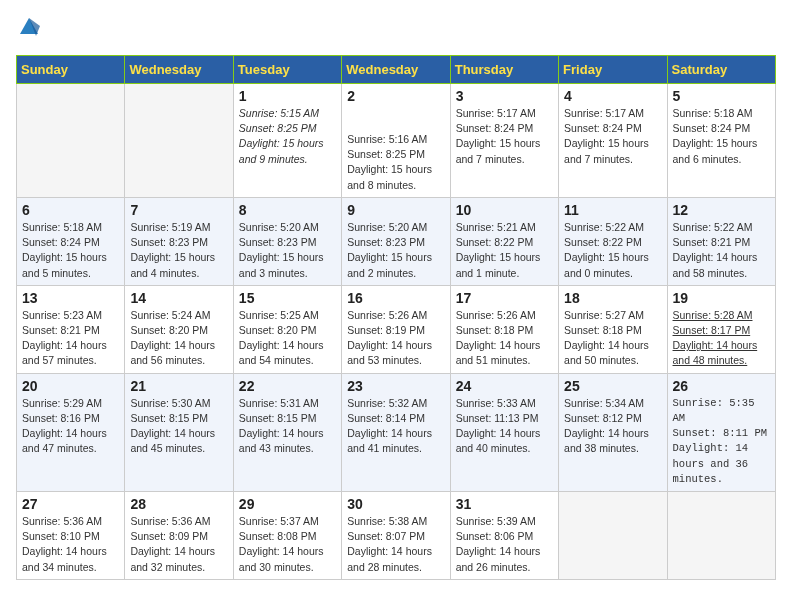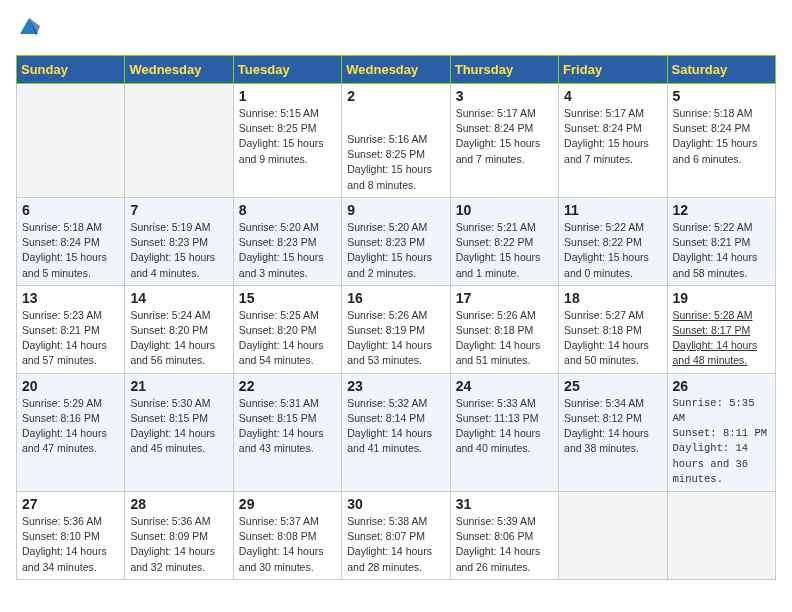--- a/index.html
+++ b/index.html
@@ -118,21 +118,21 @@
         <th>Friday</th>
         <th>Saturday</th>
       </tr>
   </thead>
   <tbody id="calendar-body">
   <tr>
         <td class="empty"></td>
         <td class="empty"></td>
         <td>
           <span class="day-num">1</span>
-          <div class="day-detail" style="white-space: pre-line;">Sunrise: 5:15 AM
+          <div class="day-detail" style="white-space: pre-line; font-style: italic;">Sunrise: 5:15 AM
 Sunset: 8:25 PM
 Daylight: 15 hours and 9 minutes.</div>
         </td>
         <td>
           <span class="day-num">2</span>
           <div class="day-detail" style="white-space: pre-line; margin-top: 28px;">Sunrise: 5:16 AM
 Sunset: 8:25 PM
 Daylight: 15 hours and 8 minutes.</div>
         </td>
         <td>

